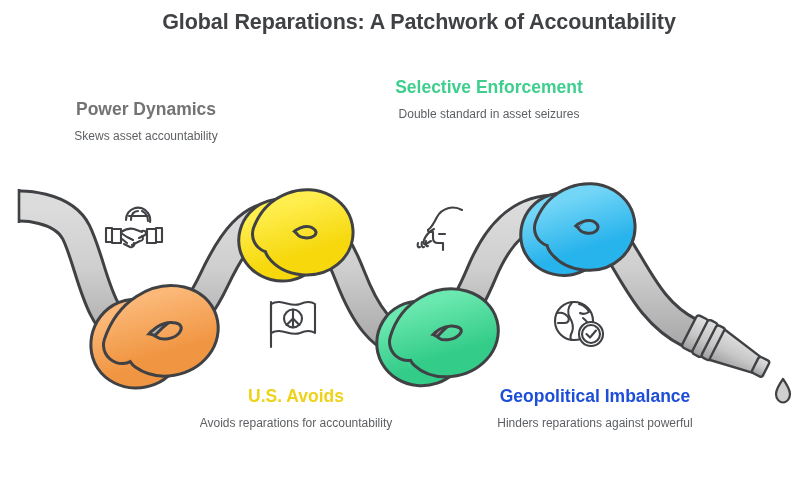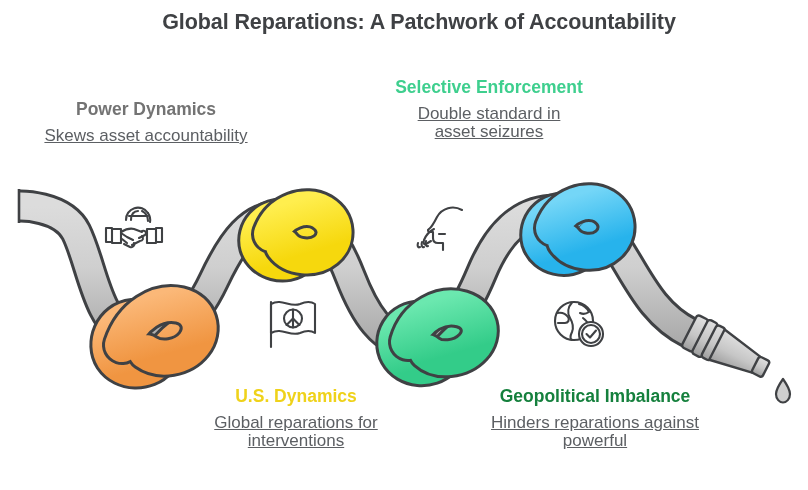--- a/index.html
+++ b/index.html
@@ -43,24 +43,23 @@
     position: absolute;
     text-align: center;
   }
   .callout-title {
     font-weight: bold;
     font-size: 17.5px;
     line-height: 22px;
     margin: 0 0 7px 0;
   }
   .callout-desc {
-    font-size: 17px;
+    font-size: 12px;
     line-height: 18px;
     color: #5c5f63;
-    text-decoration: underline;
   }
 
   .callout-power      { left: 36px;  top: 98px;  width: 220px; }
   .callout-selective  { left: 348px; top: 76px;  width: 188px; margin-left: 47px; }
   .callout-evasion    { left: 190px; top: 385px; width: 212px; }
   .callout-geo        { left: 487px; top: 385px; width: 216px; }
 
   
   .hose-layer {
     position: absolute;
@@ -336,22 +335,22 @@
     <div class="callout-title" style="color:#737373">Power Dynamics</div>
     <div class="callout-desc">Skews asset accountability</div>
   </div>
 
   <div class="callout callout-selective">
     <div class="callout-title" style="color:#3ECF8E">Selective Enforcement</div>
     <div class="callout-desc">Double standard in asset seizures</div>
   </div>
 
   <div class="callout callout-evasion">
-    <div class="callout-title" style="color:#EFD21A">U.S. Dynamics</div>
-    <div class="callout-desc">Global reparations for interventions</div>
+    <div class="callout-title" style="color:#EFD21A">U.S. Avoids</div>
+    <div class="callout-desc">Avoids reparations for accountability</div>
   </div>
 
   <div class="callout callout-geo">
-    <div class="callout-title" style="color:#15803d">Geopolitical Imbalance</div>
+    <div class="callout-title" style="color:#1d4ed8">Geopolitical Imbalance</div>
     <div class="callout-desc">Hinders reparations against powerful</div>
   </div>
 
 </div>
 
 </body></html>

